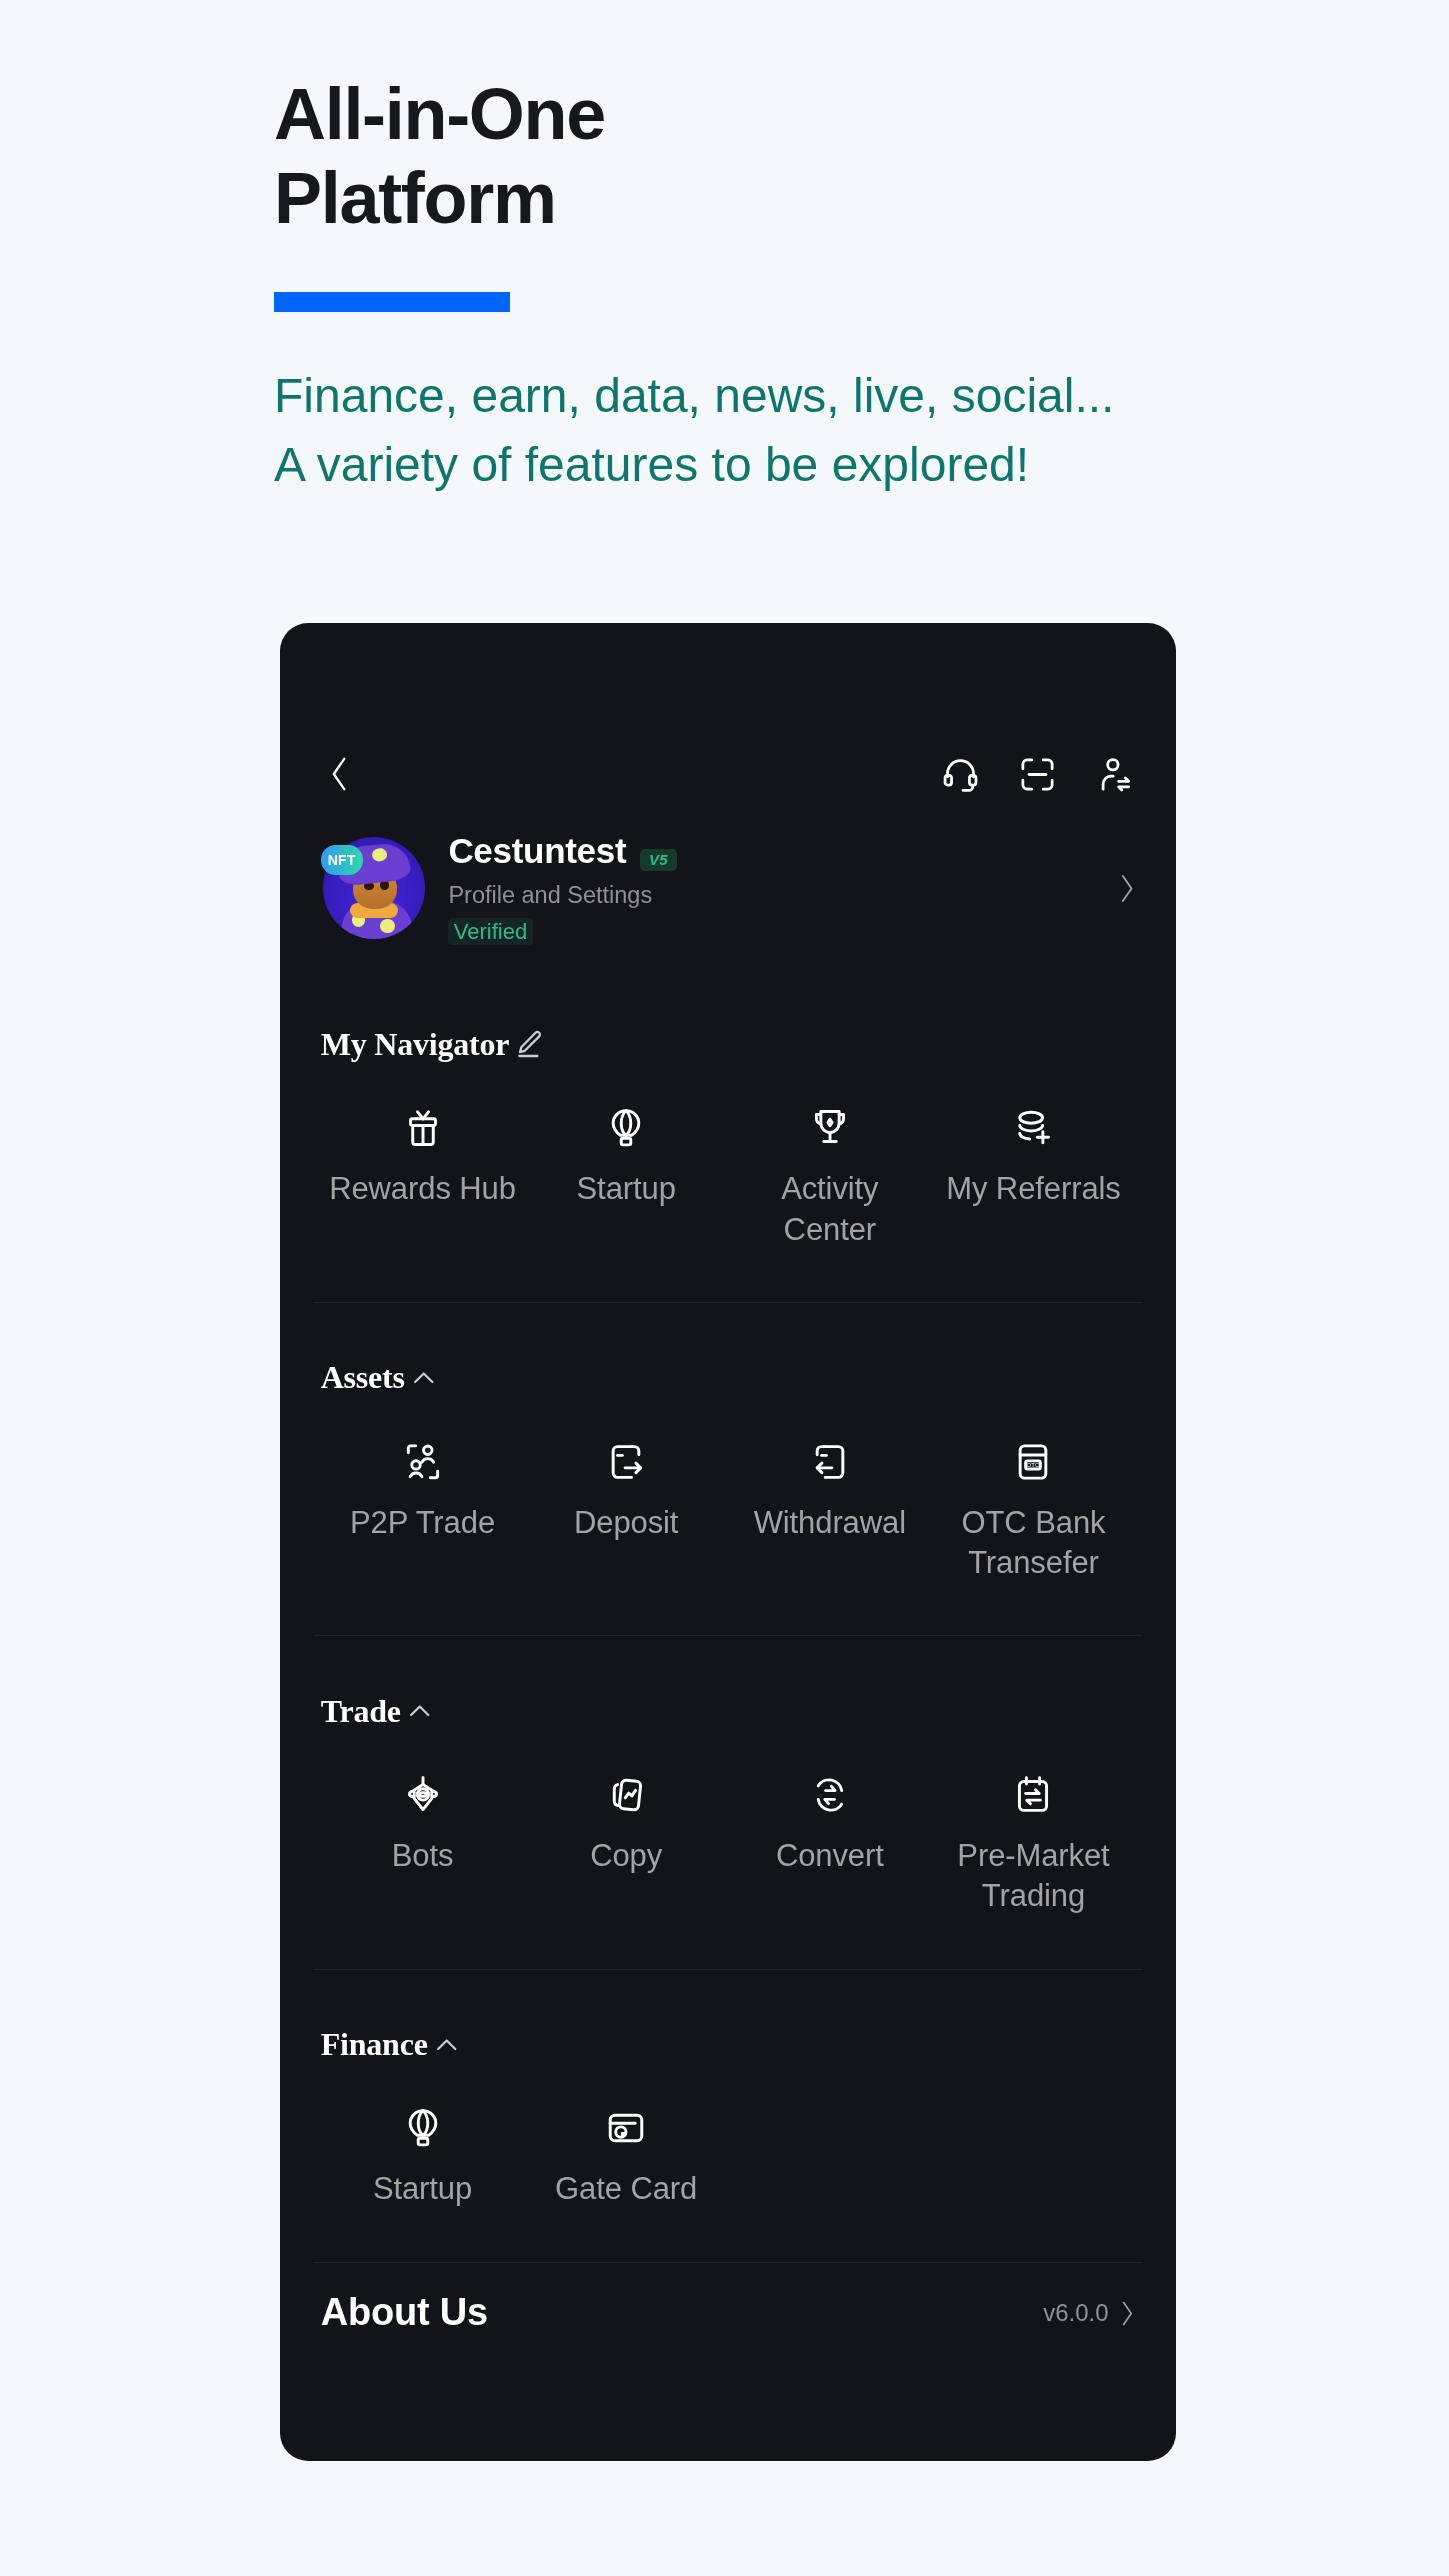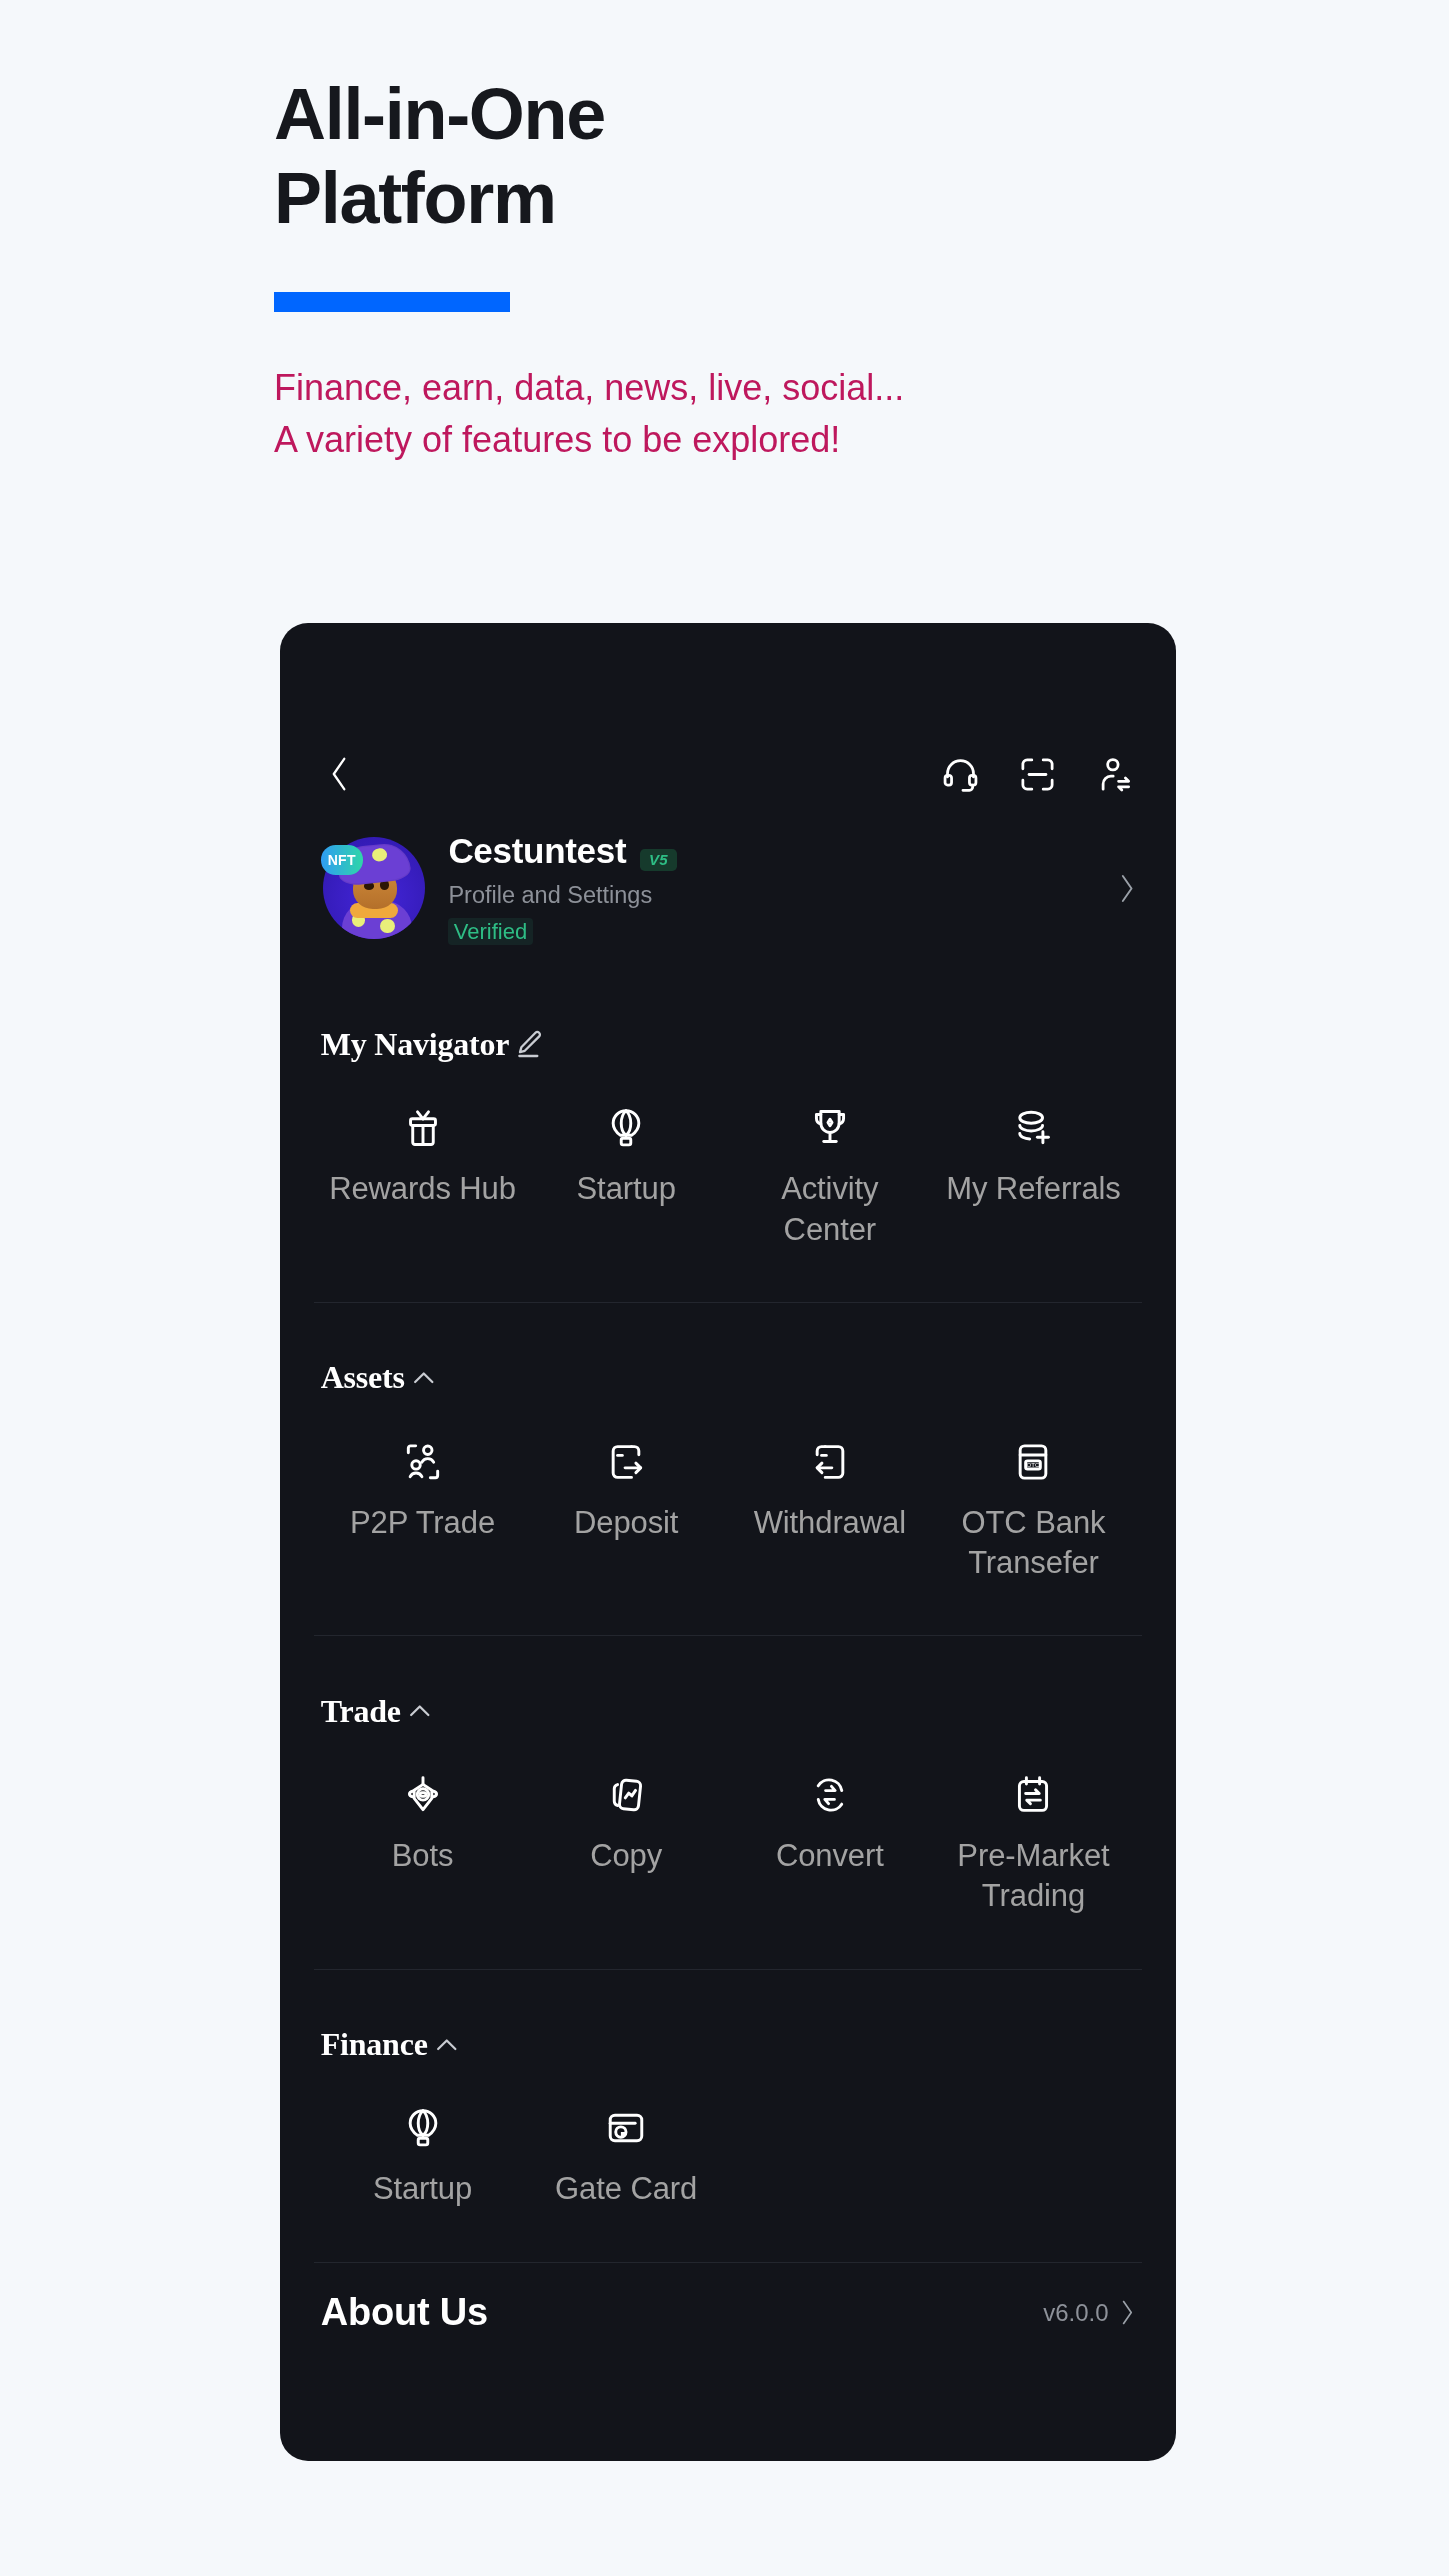--- a/index.html
+++ b/index.html
@@ -14,21 +14,21 @@
   
   .hero{ position:absolute; left:274px; top:72px; width:1006px; }
   .hero-title{
     font-size:72px; line-height:1.17; font-weight:700;
     color:#16181d; letter-spacing:-1.3px; white-space:pre-line;
   }
   .accent-bar{
     margin-top:52px; width:236px; height:20px; background:#0066ff;
   }
   .hero-sub{
-    margin-top:50px; font-size:36px; line-height:1.42; color:#be185d;
+    margin-top:50px; font-size:48px; line-height:1.42; color:#0f766e;
     white-space:pre-line; font-weight:400;
   }
 
   
   .phone{
     position:absolute; left:280px; top:623px;
     width:896px; height:1838px;
     background:#12141a;
     border-radius:28px;
     overflow:hidden;
@@ -146,21 +146,21 @@
 
   .sp-nav{ margin-top:72px; }
   .sp-a{ margin-top:48px; }
   .sp-after-grid{ height:52px; }
 
   .about{
     display:flex; align-items:center; justify-content:space-between;
     padding:0 6.7px; height:101px;
   }
   .about-l{ font-size:38px; font-weight:700; color:#ffffff; letter-spacing:-0.2px; }
-  .about-r{ display:flex; align-items:center; gap:10.7px; }
+  .about-r{ display:flex; align-items:flex-end; gap:10.7px; }
   .ver{ font-size:24px; color:#8d9199; }
 </style>
 </head>
 <body>
 
 <div class="page">
 
   <div class="hero">
     <div class="hero-title">All-in-One
 Platform</div>

